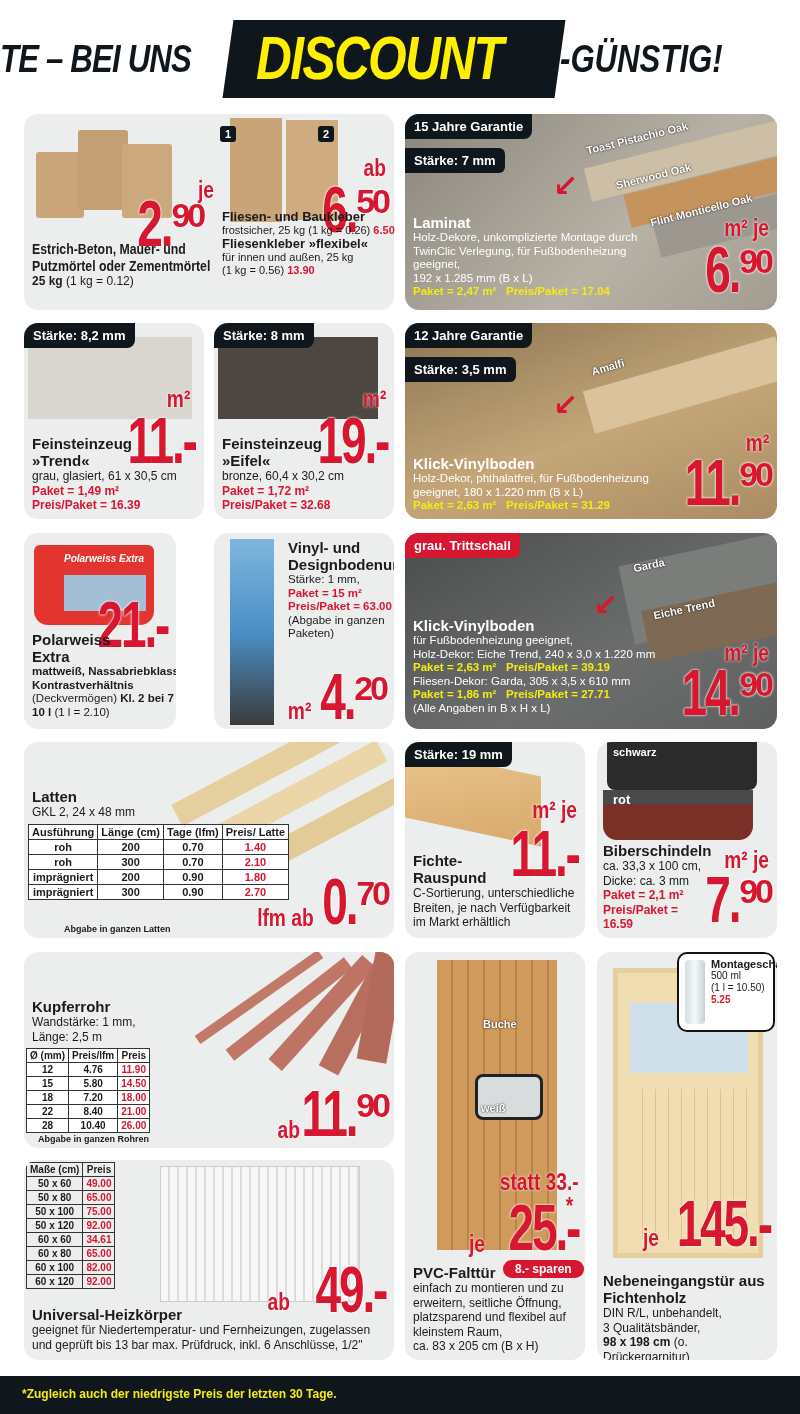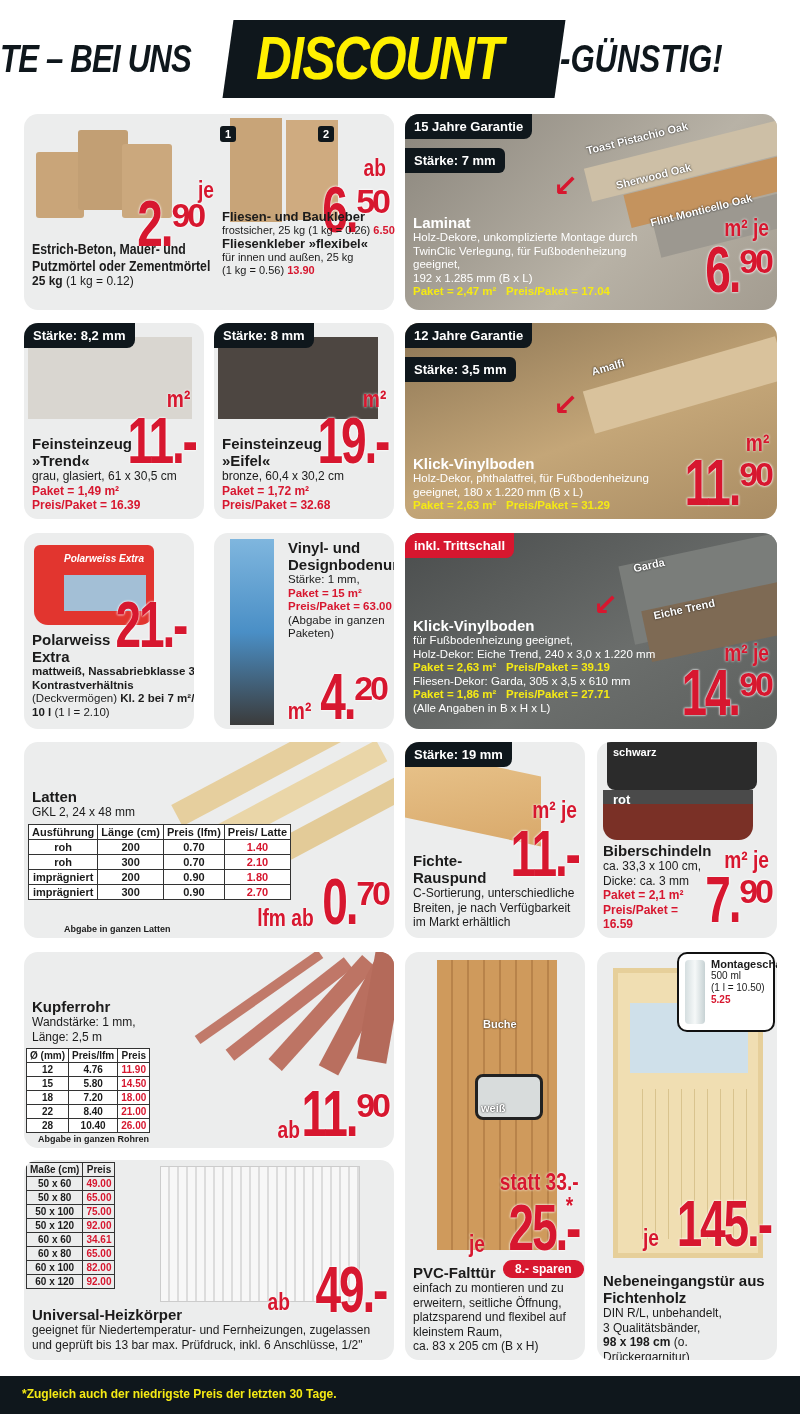--- a/index.html
+++ b/index.html
@@ -130,21 +130,21 @@
   <span style="position:absolute;left:148px;top:64px;color:#d7172f;font-size:30px;font-weight:900">↙</span>
   <div class="unit" style="right:8px;top:106px">m²</div>
   <div class="price" style="right:6px;top:128px"><span class="big">11.</span><sup>90</sup></div>
   <div class="desc" style="left:8px;top:132px;width:240px;color:#fff;font-size:11.5px;line-height:13.5px">
     <div class="name">Klick-Vinylboden</div>
     <div><span>Holz-Dekor, phthalatfrei, für Fußbodenheizung geeignet, 180 x 1.220 mm</span> <span>(B x L)</span></div>
     <div class="yel" style="font-weight:700"><span>Paket = 2,63 m²</span>&nbsp;&nbsp; <span>Preis/Paket = 31.29</span></div>
   </div>
 </div>
 
-<div class="card" style="left:24px;top:533px;width:170px;height:196px">
+<div class="card" style="left:24px;top:533px;width:152px;height:196px">
   <div class="img" style="left:10px;top:12px;width:120px;height:80px;background:#e2352f;border-radius:6px 6px 14px 14px">
     <div style="position:absolute;left:30px;top:8px;color:#fff;font-style:italic;font-weight:700;font-size:10px">Polarweiss Extra</div>
     <div style="position:absolute;left:30px;top:30px;width:82px;height:36px;background:#a3bfd6"></div>
   </div>
   <div class="price" style="right:8px;top:60px"><span class="big">21.-</span></div>
   <div class="desc" style="left:8px;top:98px;width:172px;font-size:11.5px;line-height:13.5px">
     <div class="name" style="width:80px">Polarweiss Extra</div>
     <div><b>mattweiß, Nassabriebklasse 3,</b></div>
     <div><b>Kontrastverhältnis</b> <span>(Deckvermögen)</span> <b>Kl. 2 bei 7 m²/l,</b></div>
     <div><b>10 l</b> <span>(1 l = 2.10)</span></div>
@@ -162,21 +162,21 @@
   </div>
   <div class="unit" style="left:68px;top:164px">m²</div>
   <div class="price" style="right:8px;top:132px"><span class="big">4.</span><sup>20</sup></div>
 </div>
 
 <div class="card dark" style="left:405px;top:533px;width:372px;height:196px;background:linear-gradient(150deg,#4a4d4d,#6b6e6c 60%,#5d605e)">
   <div class="img" style="left:220px;top:16px;width:160px;height:80px;background:#7a7d7a;transform:rotate(-12deg)"></div>
   <div class="img" style="left:240px;top:62px;width:150px;height:52px;background:#7e6a54;transform:rotate(-12deg)"></div>
   <span style="position:absolute;left:228px;top:26px;color:#fff;font-weight:700;font-size:11px;transform:rotate(-12deg);text-shadow:0 0 2px #000">Garda</span>
   <span style="position:absolute;left:248px;top:70px;color:#fff;font-weight:700;font-size:11px;transform:rotate(-12deg);text-shadow:0 0 2px #000">Eiche Trend</span>
-  <span class="tag" style="left:0;top:0;background:#d7172f">inkl. Trittschall</span>
+  <span class="tag" style="left:0;top:0;background:#d7172f">grau. Trittschall</span>
   <span style="position:absolute;left:188px;top:54px;color:#d7172f;font-size:30px;font-weight:900">↙</span>
   <div class="unit" style="right:8px;top:106px">m² je</div>
   <div class="price" style="right:6px;top:128px"><span class="big">14.</span><sup>90</sup></div>
   <div class="desc" style="left:8px;top:84px;width:260px;color:#fff;font-size:11.5px;line-height:13.5px">
     <div class="name">Klick-Vinylboden</div>
     <div>für Fußbodenheizung geeignet,</div>
     <div>Holz-Dekor: Eiche Trend, 240 x 3,0 x 1.220 mm</div>
     <div class="yel" style="font-weight:700;white-space:pre">Paket = 2,63 m²   Preis/Paket = 39.19</div>
     <div>Fliesen-Dekor: Garda, 305 x 3,5 x 610 mm</div>
     <div class="yel" style="font-weight:700;white-space:pre">Paket = 1,86 m²   Preis/Paket = 27.71</div>
@@ -192,21 +192,21 @@
   </div>
   <div class="desc" style="left:8px;top:46px">
     <div class="name">Latten</div>
     <div>GKL 2, 24 x 48 mm</div>
   </div>
   <table style="position:absolute;left:4px;top:82px;background:#fff">
     <thead>
         <tr>
       <th>Ausführung</th>
       <th>Länge (cm)</th>
-      <th>Preis (lfm)</th>
+      <th>Tage (lfm)</th>
       <th>Preis/ Latte</th>
     </tr>
       </thead>
     <tbody>
       <tr>
           <td>roh</td>
           <td>200</td>
           <td>0.70</td>
           <td class="red">1.40</td>
         </tr>

